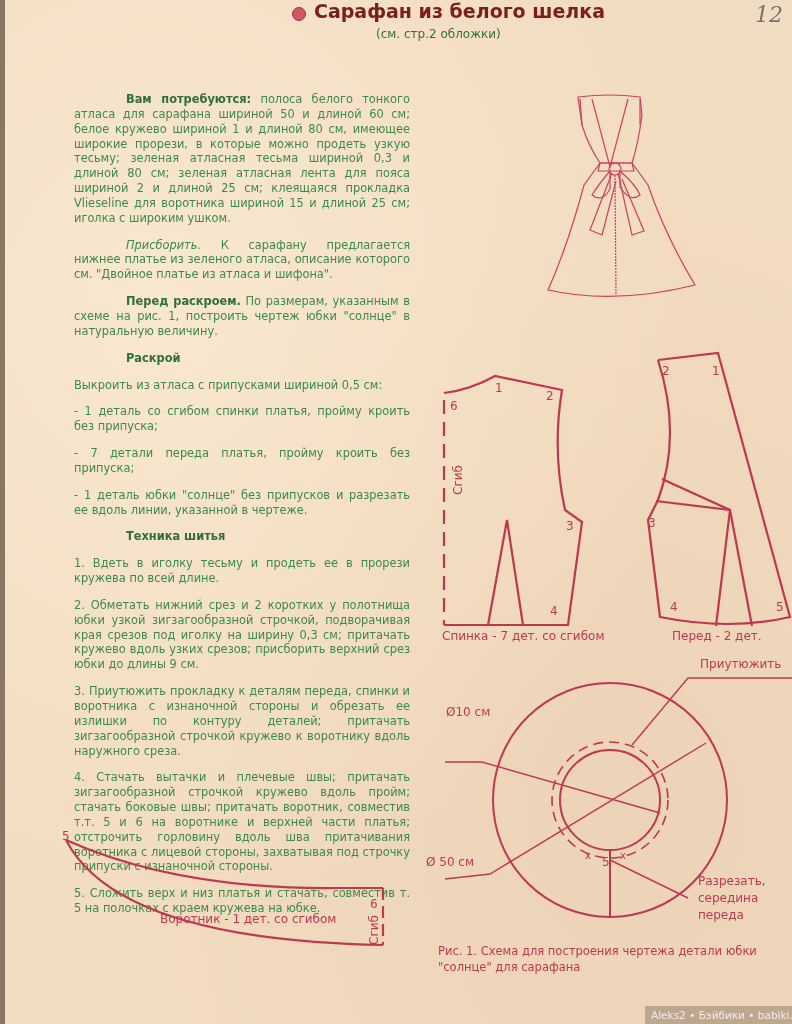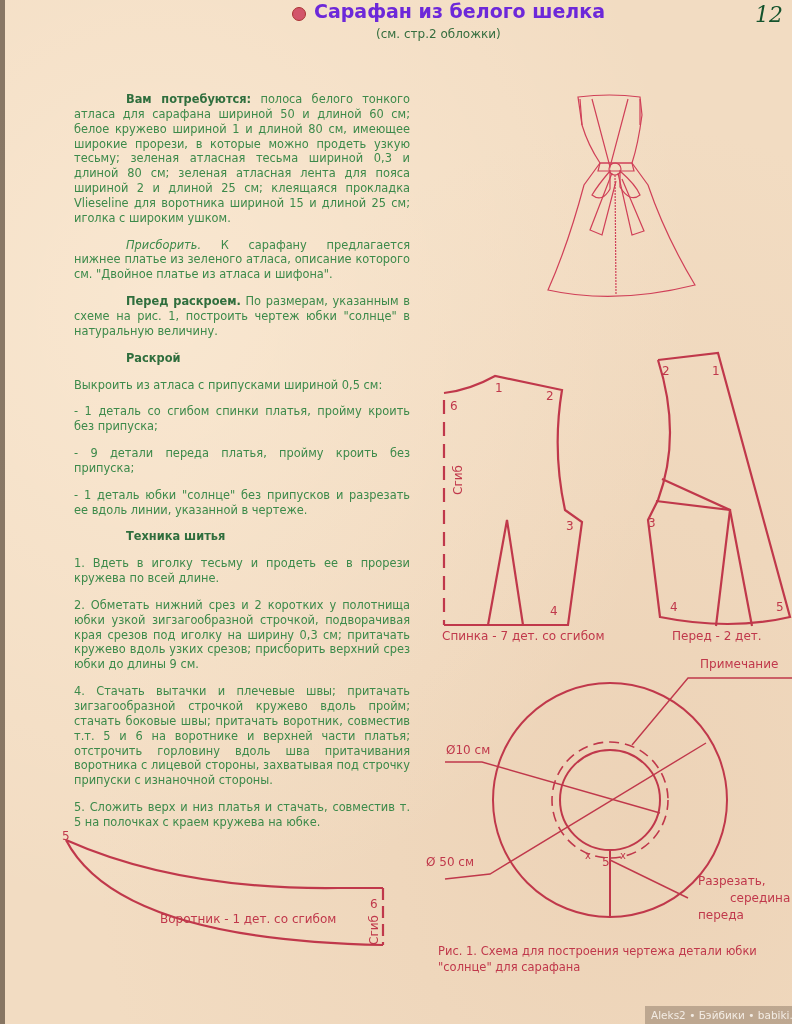--- a/index.html
+++ b/index.html
@@ -10,24 +10,24 @@
       radial-gradient(ellipse at 20% 30%, rgba(255,240,220,0.55), transparent 60%),
       radial-gradient(ellipse at 80% 80%, rgba(230,200,170,0.45), transparent 60%);
     font-family:"DejaVu Sans", sans-serif;
     color:#3e8a4c;
   }
   .left-edge { position:absolute; left:0; top:0; width:5px; height:1024px; background:#5a4a3a; opacity:0.7; }
   .title-wrap { position:absolute; left:292px; top:0; }
   .title-icon { position:absolute; left:0; top:7px; width:12px; height:12px; background:#d2556a; border-radius:50%; border:1px solid #a33; }
   .title {
     position:absolute; left:22px; top:0; white-space:nowrap;
-    font-family:"DejaVu Sans", sans-serif; font-weight:bold; font-size:19px; color:#6d28d9;
+    font-family:"DejaVu Sans", sans-serif; font-weight:bold; font-size:19px; color:#7f1d1d;
   }
   .subtitle { position:absolute; left:376px; top:27px; font-size:12px; color:#356e3f; white-space:nowrap; }
-  .page-num { position:absolute; left:755px; top:2px; font-family:"DejaVu Serif", serif; font-size:22px; color:#14532d; font-style:italic; }
+  .page-num { position:absolute; left:755px; top:2px; font-family:"DejaVu Serif", serif; font-size:22px; color:#737373; font-style:italic; }
 
   .textcol {
     position:absolute; left:62px; top:80px; width:360px;
     font-size:11.4px; line-height:14.85px; color:#3c8a4a; text-align:justify;
   }
   .textcol p { margin:12px; }
   .ind { text-indent:52px; }
   .bold { font-weight:bold; color:#2f6e3d; }
   .ital { font-style:italic; }
   .sec-head { font-weight:bold; color:#2f6e3d; padding-left:52px; }
@@ -51,25 +51,26 @@
 <div class="subtitle">(см. стр.2 обложки)</div>
 <div class="page-num">12</div>
 
 <div class="textcol">
   <p class="ind"><span class="bold">Вам потребуются:</span><span> полоса белого тонкого атласа для сарафана шириной 50 и длиной 60 см; белое кружево шириной 1 и длиной 80 см, имеющее широкие прорези, в которые можно продеть узкую тесьму; зеленая атласная тесьма шириной 0,3 и длиной 80 см; зеленая атласная лента для пояса шириной 2 и длиной 25 см; клеящаяся прокладка Vlieseline для воротника шириной 15 и длиной 25 см; иголка с широким ушком.</span></p>
   <p class="ind"><span class="ital">Присборить.</span><span> К сарафану предлагается нижнее платье из зеленого атласа, описание которого см. "Двойное платье из атласа и шифона".</span></p>
   <p class="ind"><span class="bold">Перед раскроем.</span><span> По размерам, указанным в схеме на рис. 1, построить чертеж юбки "солнце" в натуральную величину.</span></p>
   <p class="sec-head">Раскрой</p>
   <p>Выкроить из атласа с припусками шириной 0,5 см:</p>
   <p>- 1 деталь со сгибом спинки платья, пройму кроить без припуска;</p>
-  <p>- 9 детали переда платья, пройму кроить без припуска;</p>
+  <p>- 7 детали переда платья, пройму кроить без припуска;</p>
   <p>- 1 деталь юбки "солнце" без припусков и разрезать ее вдоль линии, указанной в чертеже.</p>
   <p class="sec-head">Техника шитья</p>
   <p>1. Вдеть в иголку тесьму и продеть ее в прорези кружева по всей длине.</p>
   <p>2. Обметать нижний срез и 2 коротких у полотнища юбки узкой зигзагообразной строчкой, подворачивая края срезов под иголку на ширину 0,3 см; притачать кружево вдоль узких срезов; присборить верхний срез юбки до длины 9 см.</p>
+  <p>3. Приутюжить прокладку к деталям переда, спинки и воротника с изнаночной стороны и обрезать ее излишки по контуру деталей; притачать зигзагообразной строчкой кружево к воротнику вдоль наружного среза.</p>
   <p>4. Стачать вытачки и плечевые швы; притачать зигзагообразной строчкой кружево вдоль пройм; стачать боковые швы; притачать воротник, совместив т.т. 5 и 6 на воротнике и верхней части платья; отстрочить горловину вдоль шва притачивания воротника с лицевой стороны, захватывая под строчку припуски с изнаночной стороны.</p>
   <p>5. Сложить верх и низ платья и стачать, совместив т. 5 на полочках с краем кружева на юбке.</p>
 </div>
 
 <svg class="drawing" style="left:540px;top:85px" width="170" height="225" viewBox="0 0 170 225">
   <g fill="none" stroke="#d04058" stroke-width="1.2">
     <path d="M38 12 Q70 8 100 12 L102 30 Q98 60 92 78 L60 78 Q48 60 42 40 Z"></path>
     <path d="M52 14 L70 82 L88 14"></path>
     <path d="M40 14 L42 40 M100 14 L100 40"></path>
     <path d="M60 78 L44 100 Q28 160 8 205 Q75 220 155 200 Q125 150 108 100 L92 78"></path>
@@ -128,25 +129,25 @@
     <path d="M25 229 L70 224 L286 93"></path>
     <path d="M212 95 L268 28 L372 28"></path>
     <path d="M190 210 L268 248"></path>
   </g>
   <g fill="#c0384b" font-size="12" font-family="DejaVu Sans, sans-serif">
     <text x="182" y="216">5</text>
     <text x="165" y="209" font-size="10">x</text>
     <text x="200" y="209" font-size="10">x</text>
   </g>
 </svg>
-<div class="label-red" style="left:700px;top:657px;">Примечание</div>
-<div class="label-red" style="left:446px;top:743px;">Ø10 см</div>
+<div class="label-red" style="left:700px;top:657px;">Приутюжить</div>
+<div class="label-red" style="left:446px;top:705px;">Ø10 см</div>
 <div class="label-red" style="left:426px;top:855px;">Ø 50 см</div>
 <div class="label-red" style="left:698px;top:874px;">Разрезать,</div>
-<div class="label-red" style="left:698px;top:891px;margin-left:32px;">середина</div>
+<div class="label-red" style="left:698px;top:891px;">середина</div>
 <div class="label-red" style="left:698px;top:908px;">переда</div>
 <div class="label-red" style="left:438px;top:944px;font-size:11.5px;">Рис. 1. Схема для построения чертежа детали юбки</div>
 <div class="label-red" style="left:438px;top:960px;font-size:11.5px;">"солнце" для сарафана</div>
 
 <svg class="drawing" style="left:58px;top:830px" width="360" height="120" viewBox="0 0 360 120">
   <g fill="none" stroke="#c0384b" stroke-width="2.2">
     <path d="M8 10 Q120 60 280 58 L325 58"></path>
     <path d="M8 10 Q60 110 325 115"></path>
     <path d="M325 58 L325 115" stroke-dasharray="12 6"></path>
   </g>

